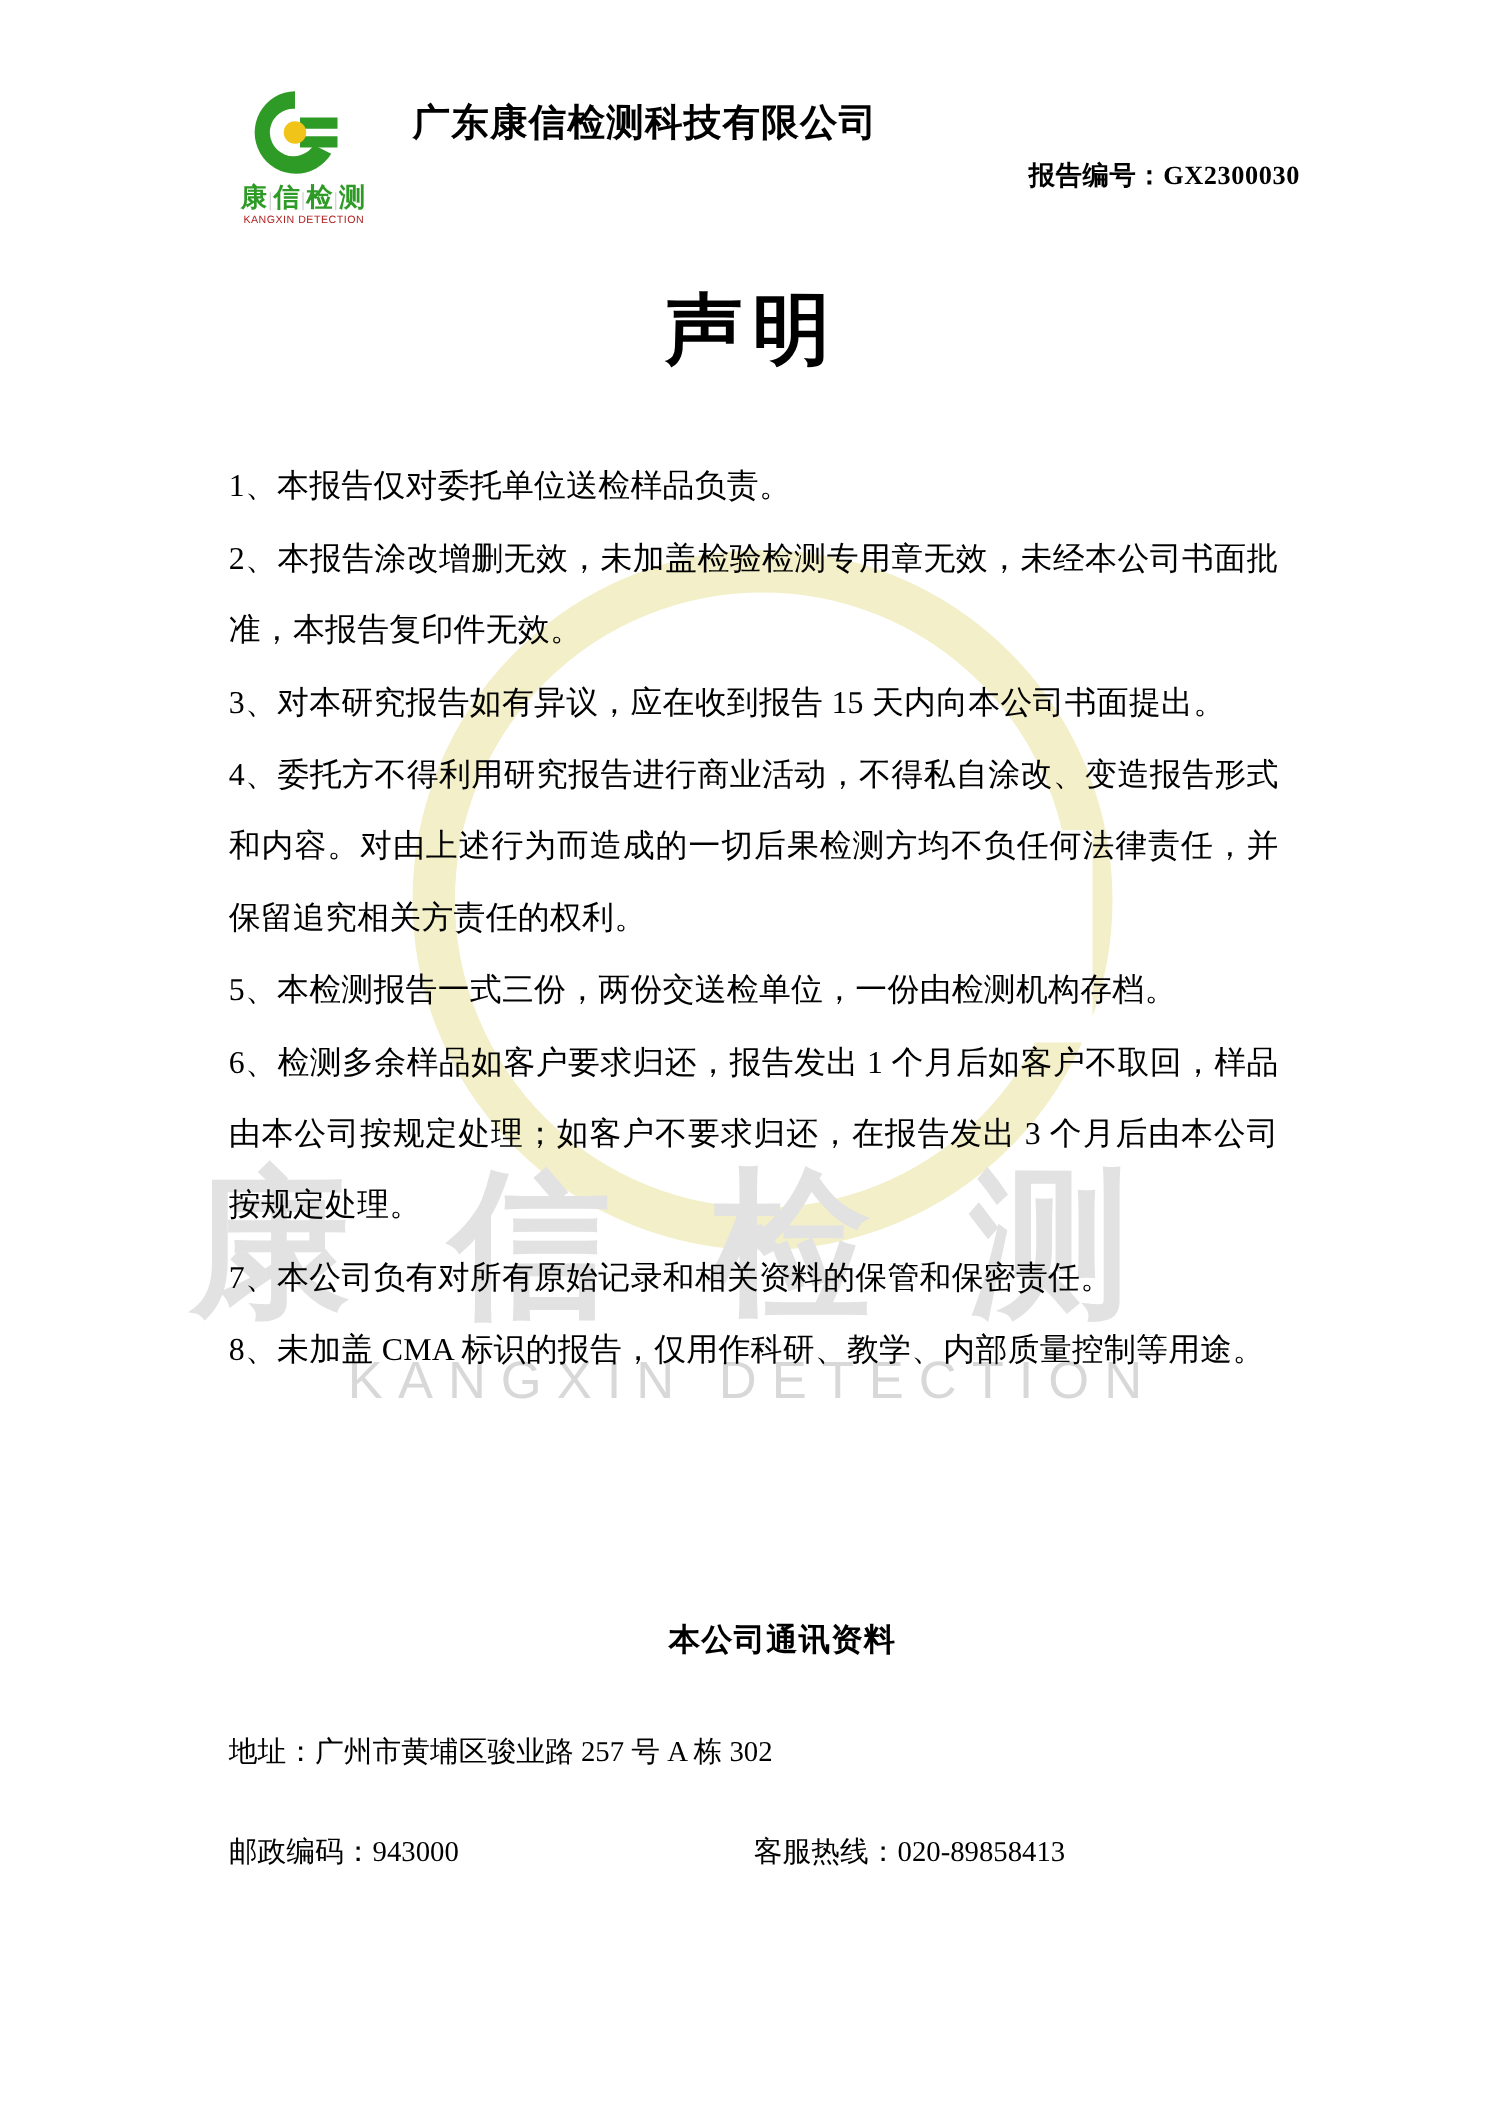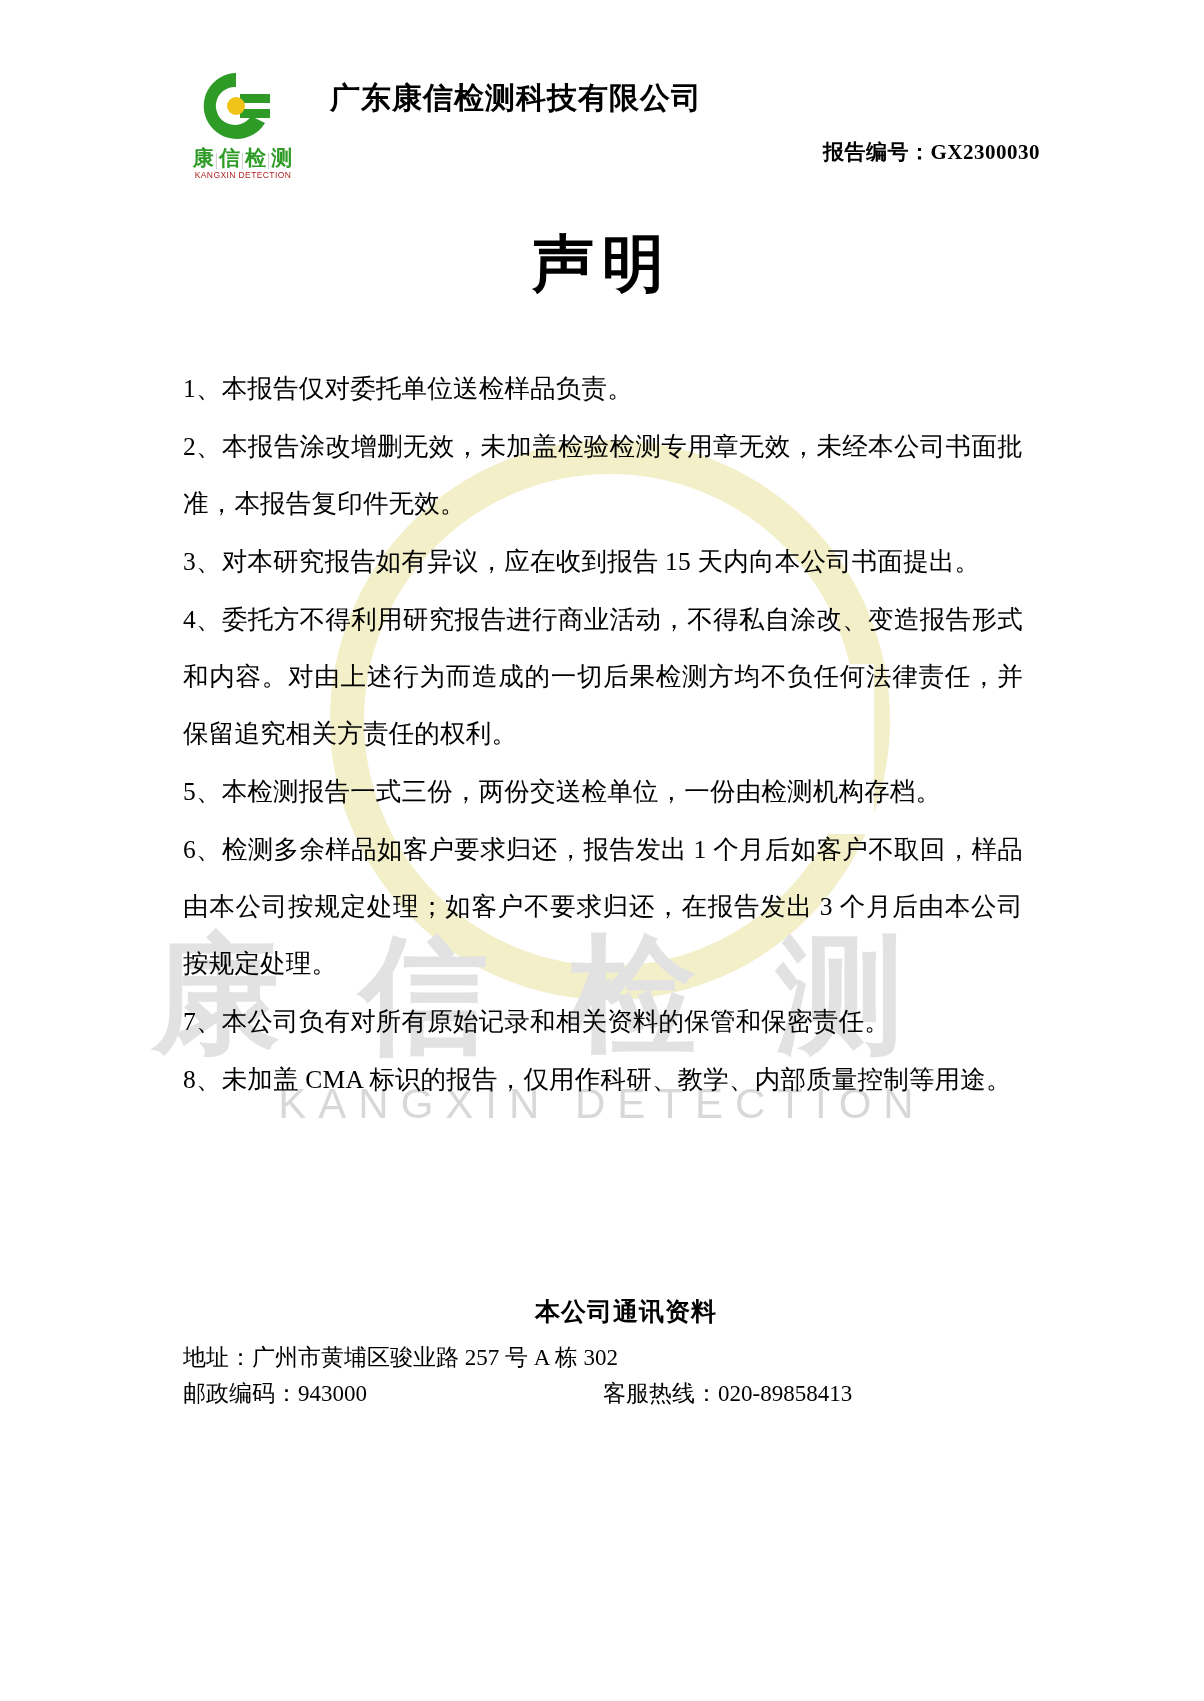--- a/index.html
+++ b/index.html
@@ -143,21 +143,21 @@
     font-size: 30px;
     font-weight: 700;
     letter-spacing: 1px;
     color: #000;
     text-align: left;
     white-space: nowrap;
   }
   .report-no {
     position: absolute;
     left: 600px;
-    top: 80px;
+    top: 68px;
     width: 440px;
     text-align: right;
     font-size: 21px;
     font-weight: 700;
     letter-spacing: 0.5px;
     white-space: nowrap;
   }
 
   
   .doc-title {
@@ -203,20 +203,21 @@
     position: absolute;
     left: 183px;
     top: 1340px;
     width: 840px;
     font-size: 23px;
     line-height: 36px;
   }
   .footer-row {
     display: flex;
     white-space: nowrap;
+    margin-top: 44px;
   }
   .footer-row .c1 { width: 420px; }
   .footer-row .c2 { width: 420px; }
 </style>
 </head>
 <body>
 
 <div class="page">
 
   <div class="watermark">

